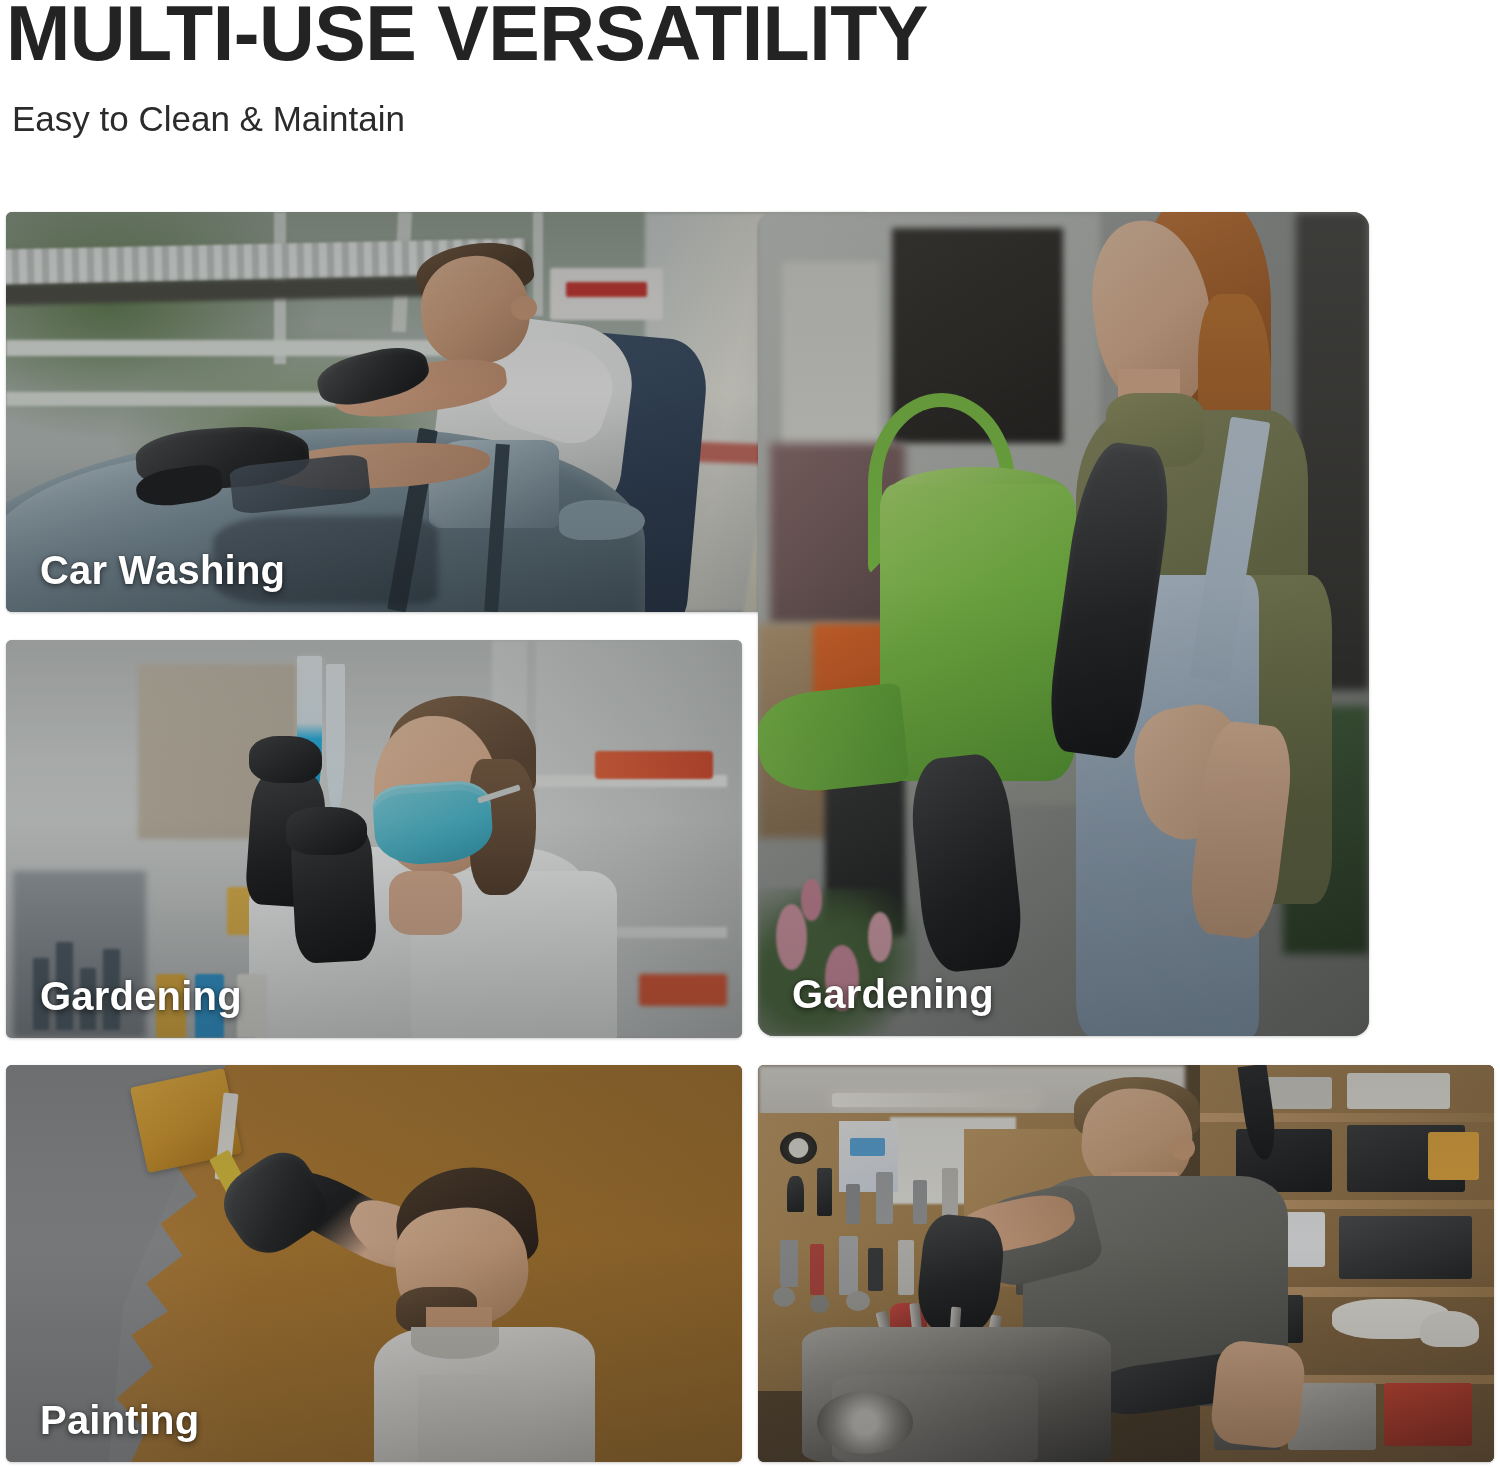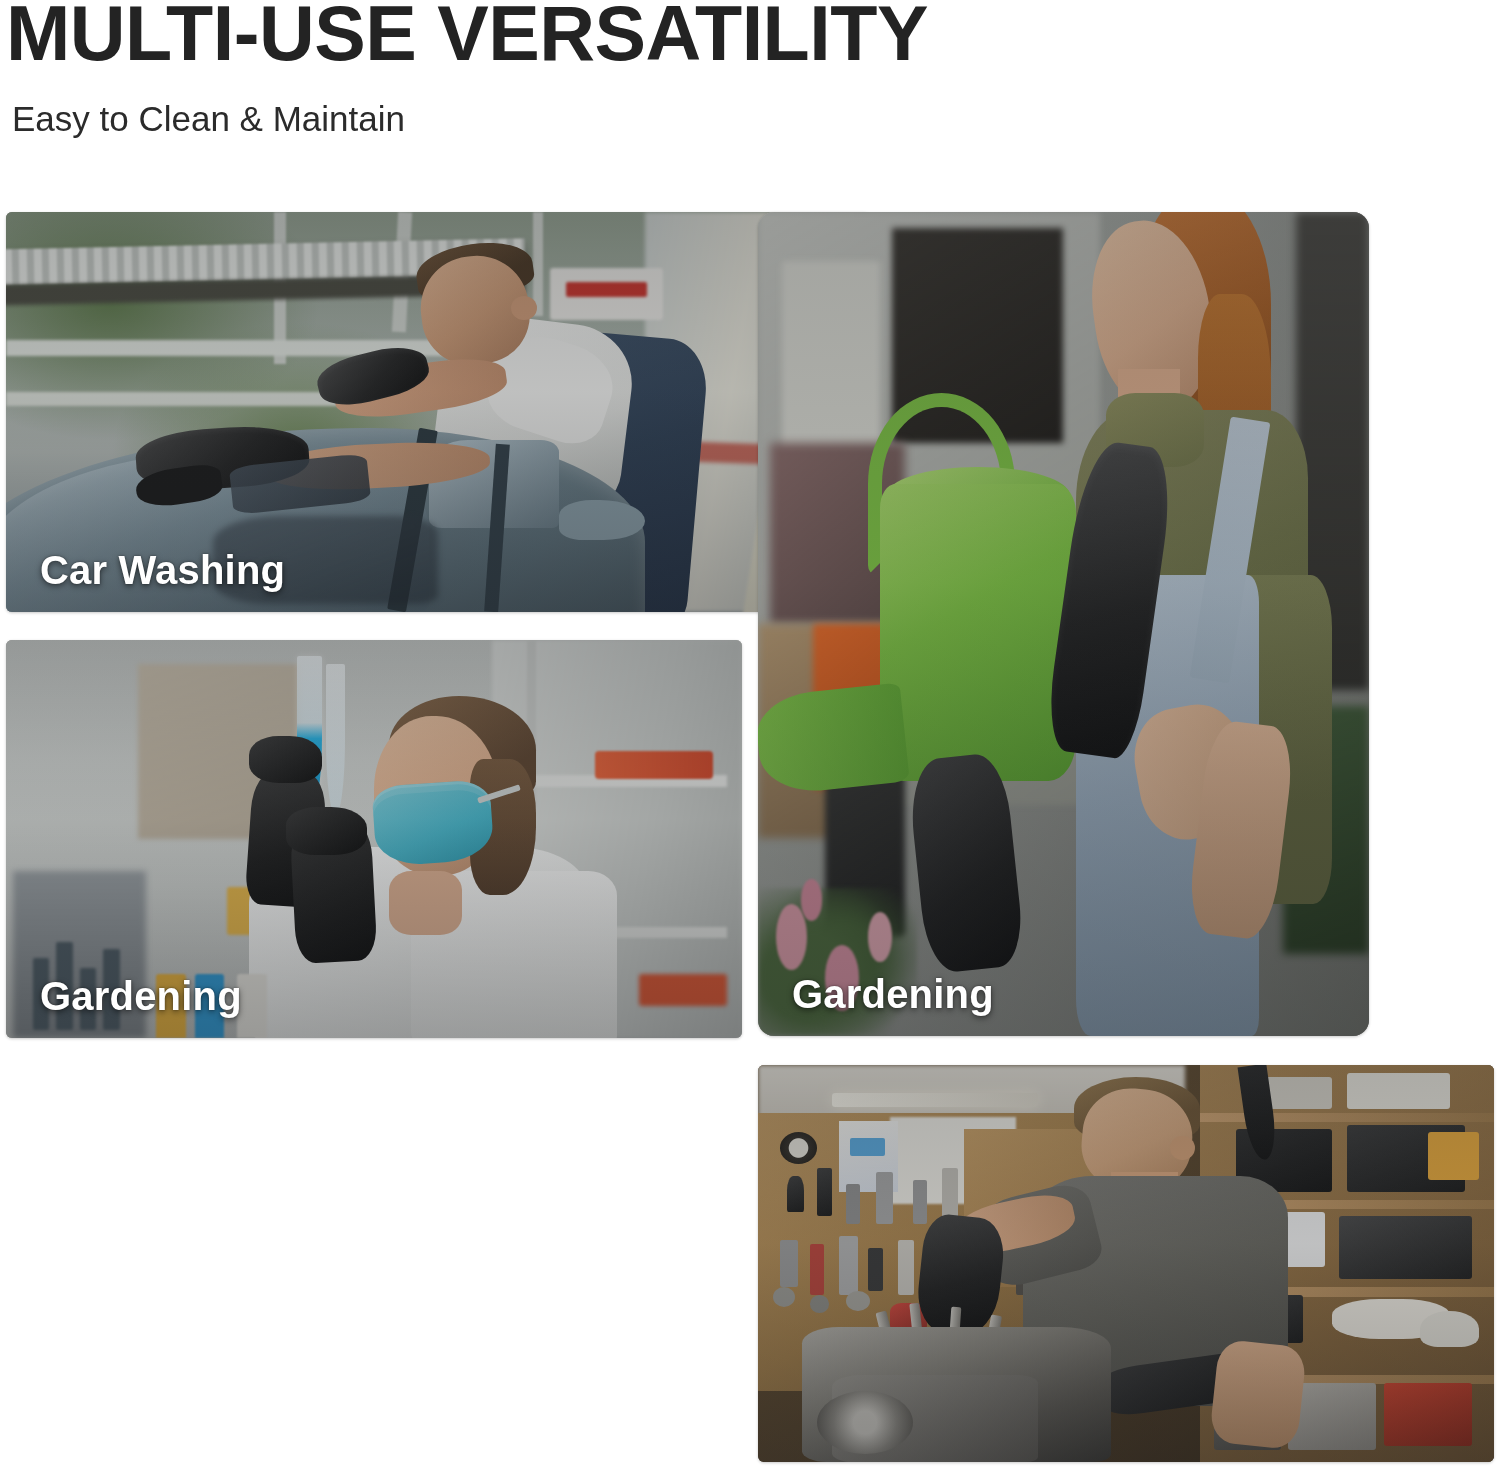--- a/index.html
+++ b/index.html
@@ -557,20 +557,42 @@
         <div class="gar-flowers"></div>
         <div class="gar-flower f1"></div>
           <div class="gar-flower f2"></div>
         <div class="gar-flower f3"></div>
           <div class="gar-flower f4"></div>
       </div>
       <div class="shade"></div>
       <div class="caption">Gardening</div>
     </div>
 
+    <div class="panel" id="p-paint">
+      <div class="scene">
+        <div class="pnt-bg"></div>
+        <div class="pnt-orange"></div>
+        <div class="pnt-orange-edge"></div>
+        <div class="roller-pad"></div>
+        <div class="roller-frame"></div>
+        <div class="roller-handle"></div>
+        <div class="pnt-arm"></div>
+        <div class="pnt-glove"></div>
+        <div class="pnt-arm2"></div>
+        <div class="pnt-hair"></div>
+        <div class="pnt-head"></div>
+        <div class="pnt-beard"></div>
+        <div class="pnt-neck"></div>
+        <div class="pnt-shirt"></div>
+        <div class="pnt-shirt-neck"></div>
+        <div class="pnt-shirt2"></div>
+      </div>
+      <div class="shade"></div>
+      <div class="caption">Painting</div>
+    </div>
 
     <div class="panel" id="p-maint">
       <div class="scene">
         <div class="mnt-bg"></div>
         <div class="mnt-ceiling"></div>
         <div class="mnt-lamp"></div>
         <div class="mnt-pegboard"></div>
         <div class="mnt-whitebd"></div>
         <div class="mnt-poster"></div>
         <div class="mnt-board2"></div>

